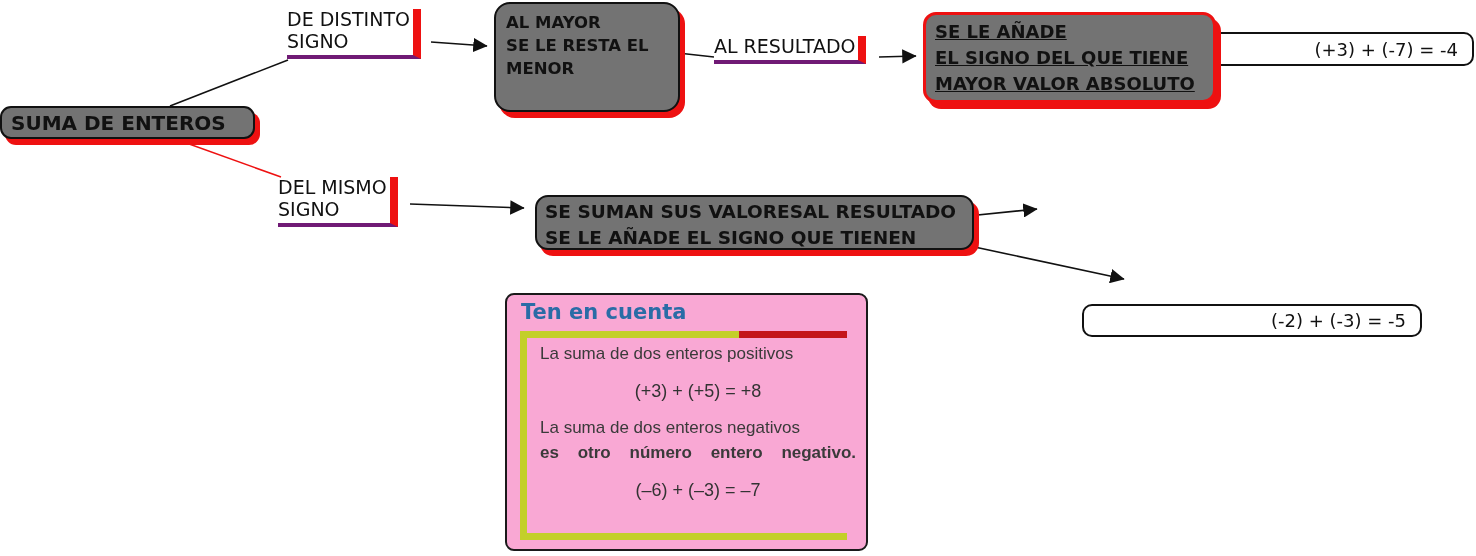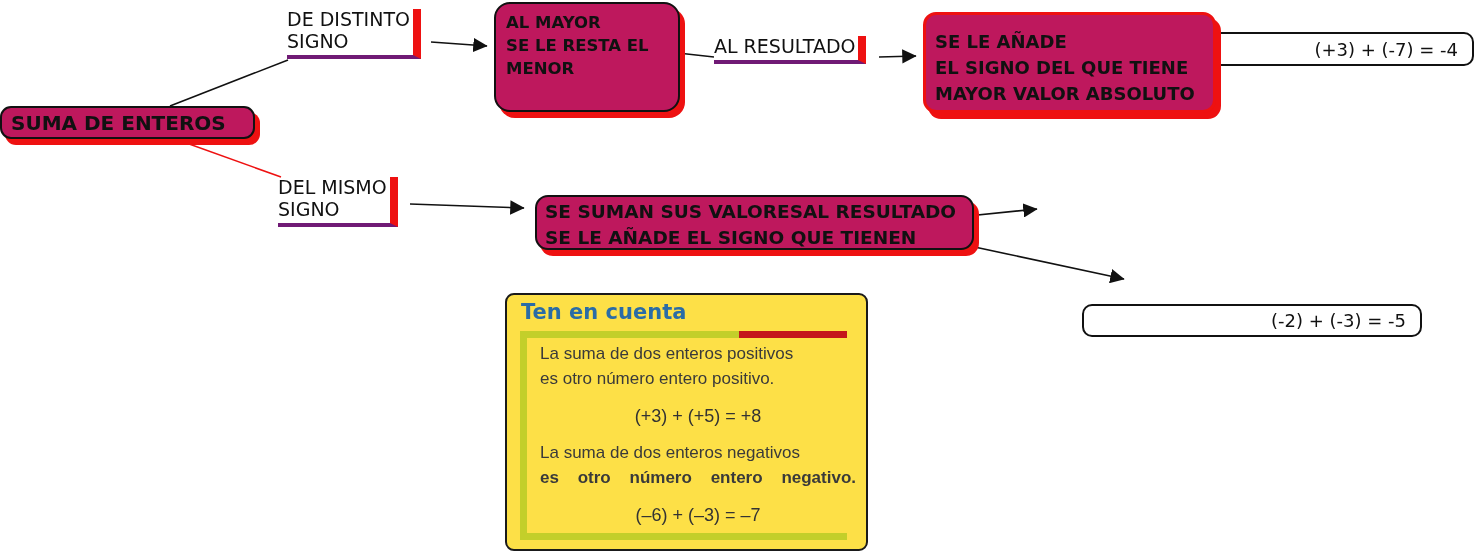--- a/index.html
+++ b/index.html
@@ -4,29 +4,29 @@
 <style>
   html,body{margin:0;padding:0;background:#fff;}
   .canvas{
     position:relative;width:1476px;height:556px;background:#fff;overflow:hidden;
     font-family:"DejaVu Sans",sans-serif;color:#111;
   }
   svg.wires{position:absolute;left:0;top:0;z-index:1;}
 
   
   .node{
-    position:absolute;background:#be185d;border:2px solid #111;border-radius:14px;
+    position:absolute;background:#737373;border:2px solid #111;border-radius:14px;
     box-shadow:5px 6px 0 #ee1111;font-weight:bold;white-space:pre;z-index:2;
   }
   .node-root{left:0;top:106px;width:242px;height:29px;border-radius:11px;
     font-size:20px;display:flex;align-items:center;padding-left:9px;}
   .node-mayor{left:494px;top:2px;width:172px;height:99px;font-size:16.5px;line-height:23px;
     padding:7px 0 0 10px;border-radius:16px;}
   .node-anade{left:923px;top:12px;width:278px;height:81px;border:3px solid #ee1111;
-    font-size:18px;line-height:26px;padding:14px 0 0 9px;border-radius:13px;z-index:4;}
+    font-size:18px;line-height:26px;padding:4px 0 0 9px;border-radius:13px;z-index:4;text-decoration:underline;}
   .node-suman{left:535px;top:195px;width:411px;height:49px;font-size:18.5px;line-height:26px;
     padding:2px 16px 0 8px;border-radius:13px;}
 
   
   .branch-label{
     position:absolute;font-weight:normal;font-size:19px;line-height:21.5px;white-space:pre;
     border-right:8px solid #ee1111;border-bottom:4px solid #701a75;
     padding:0 3px 3px 0;z-index:2;
   }
   .label-distinto{left:287px;top:9px;}
@@ -39,21 +39,21 @@
     font-size:18px;display:flex;align-items:center;justify-content:flex-end;
     padding-right:14px;z-index:2;
   }
   .example-a{left:1160px;top:32px;width:296px;height:30px;z-index:3;}
   .example-b1{left:1045px;top:190px;width:279px;height:29px;}
   .example-b2{left:1082px;top:283px;width:322px;height:29px;margin-top:21px;}
 
   
   .note{
     position:absolute;left:505px;top:293px;width:359px;height:254px;
-    background:#fde047;border:2px solid #1a1a1a;border-radius:9px;z-index:2;
+    background:#f9a8d4;border:2px solid #1a1a1a;border-radius:9px;z-index:2;
     font-family:"Liberation Sans",sans-serif;
   }
   .note-title{position:absolute;left:14px;top:5px;font-size:21px;font-weight:bold;color:#2a6ca6;
     font-family:"DejaVu Sans",sans-serif;}
   .bar{position:absolute;}
   .bar-top-green{left:13px;top:36px;width:219px;height:7px;background:#c3cf2a;}
   .bar-top-red{left:232px;top:36px;width:108px;height:7px;background:#c4161b;}
   .bar-left{left:13px;top:36px;width:7px;height:209px;background:#c3cf2a;}
   .bar-bottom{left:13px;top:238px;width:327px;height:7px;background:#c3cf2a;}
   .note-content{position:absolute;left:33px;top:46px;width:316px;color:#3a3a3a;font-size:17px;}
@@ -109,21 +109,20 @@
   <div class="example example-b2">(-2) + (-3) = -5</div>
 
   <div class="note">
     <div class="note-title">Ten en cuenta</div>
     <div class="bar bar-top-green"></div>
     <div class="bar bar-top-red"></div>
     <div class="bar bar-left"></div>
     <div class="bar bar-bottom"></div>
     <div class="note-content">
       <div class="note-line">La suma de dos enteros positivos</div>
-      <div class="note-line">es otro número entero positivo.</div>
       <div class="note-eq">(+3) + (+5) = +8</div>
       <div class="note-line">La suma de dos enteros negativos</div>
       <div class="note-line justified">es otro número entero negativo.</div>
       <div class="note-eq">(–6) + (–3) = –7</div>
     </div>
   </div>
 
 </div>
 
 </body></html>

